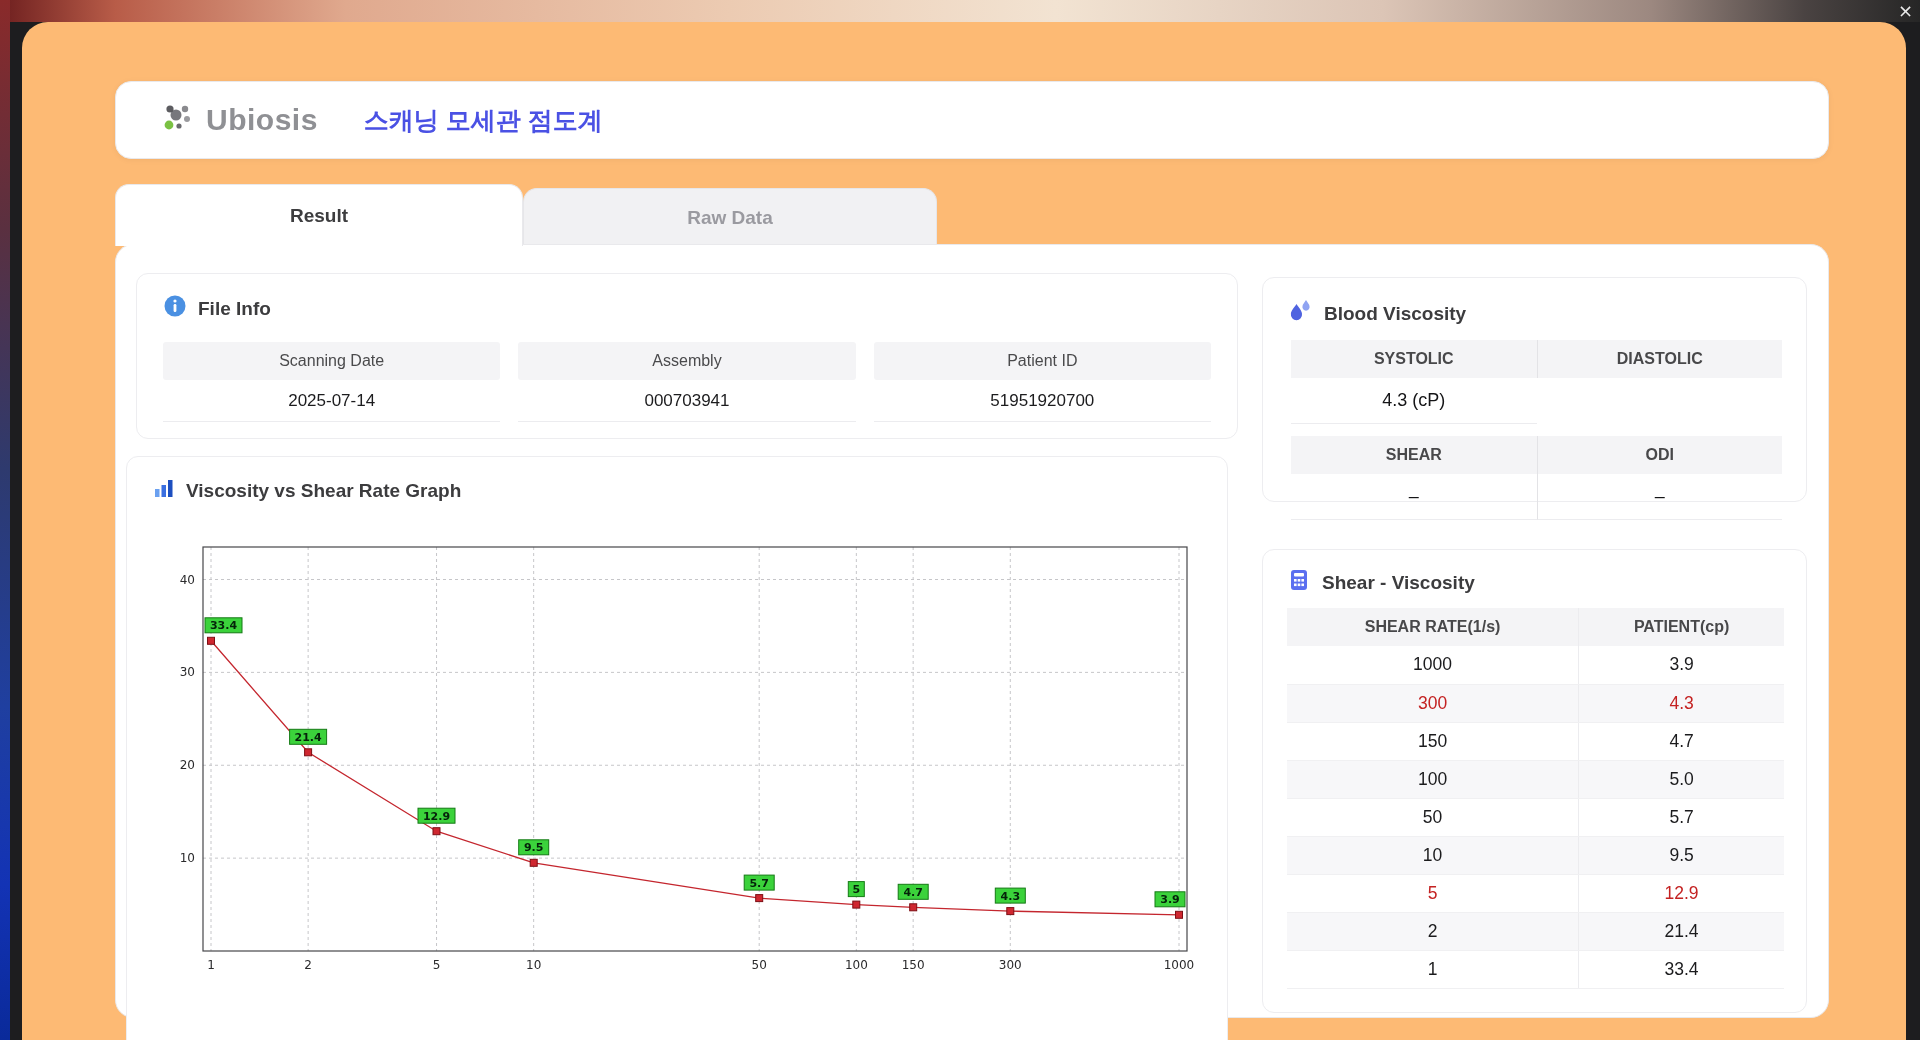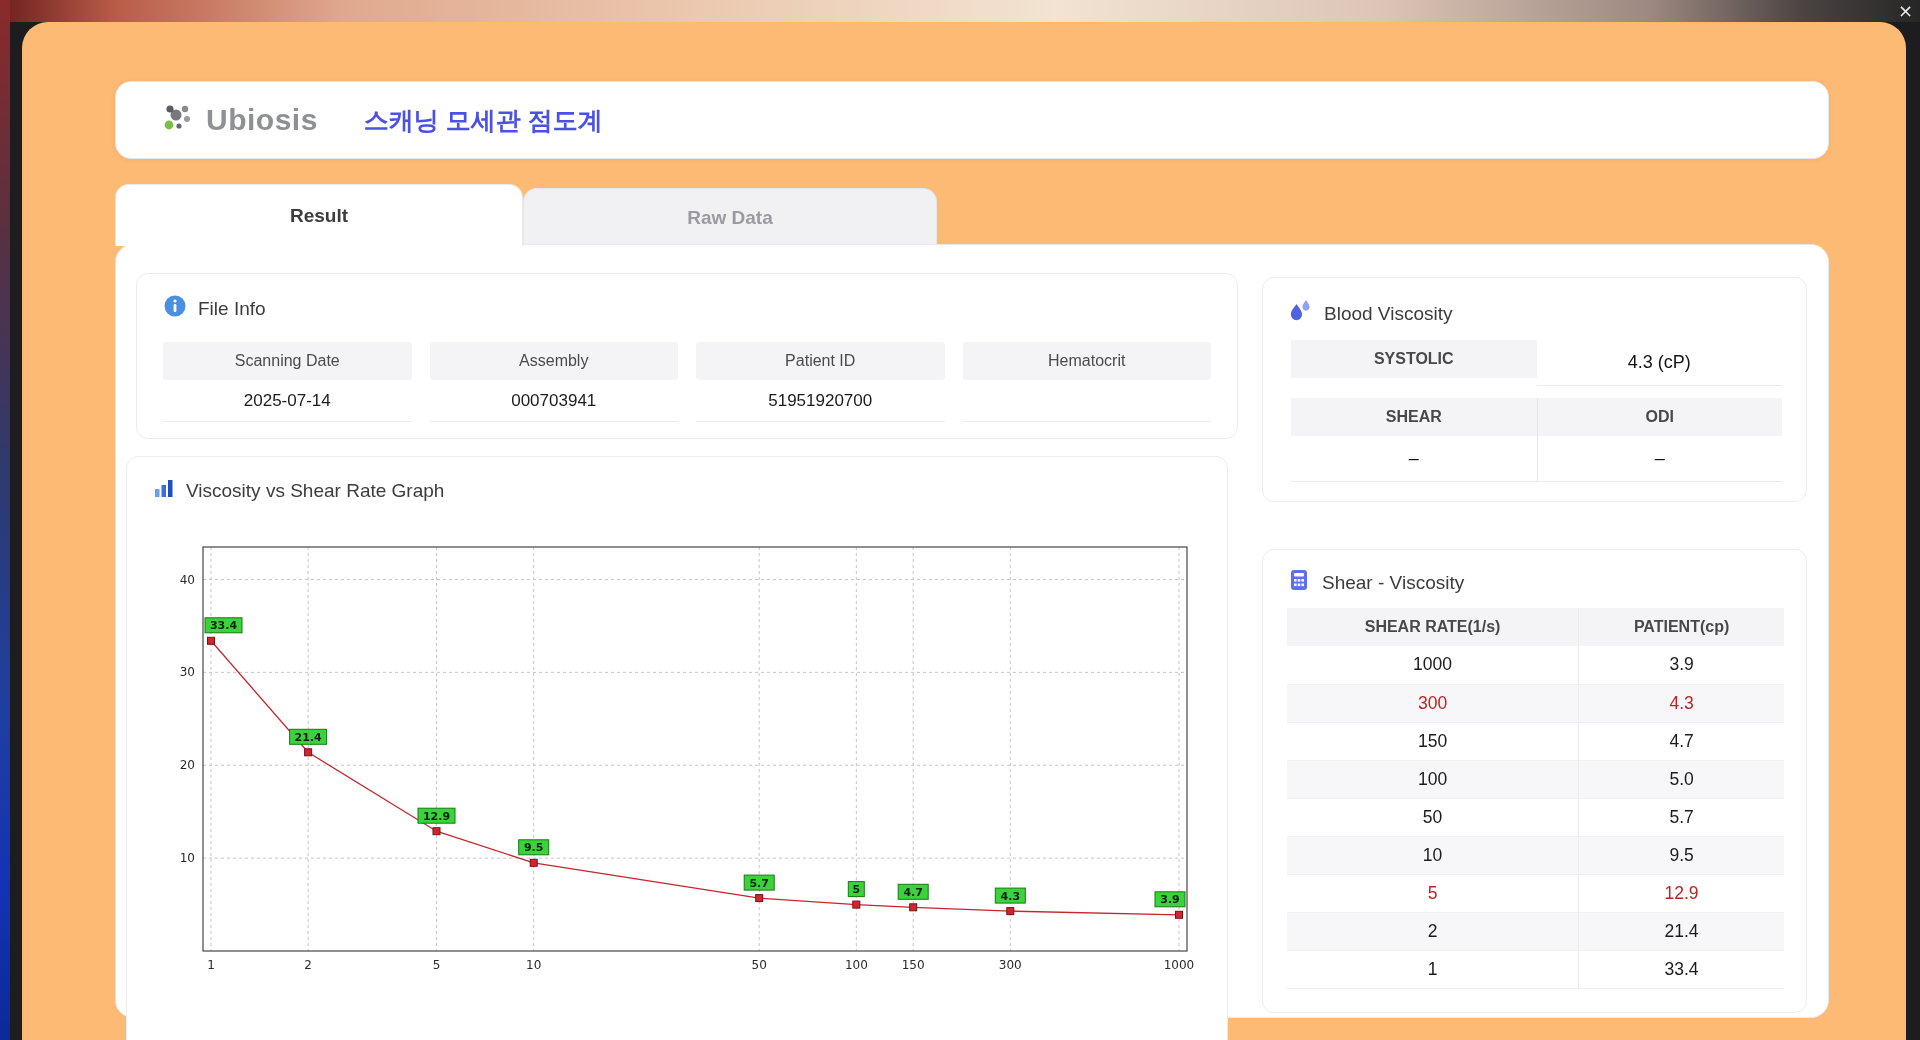--- a/index.html
+++ b/index.html
@@ -35,21 +35,21 @@
   .tab-raw { left:501px; top:166px; width:414px; height:58px; background:#f1f1f3;
     border:1px solid #e6e6e9; border-bottom:none; border-radius:14px 14px 0 0;
     color:#9a9aa0; font-size:19px; z-index:1; }
 
   
   .main-panel { position:absolute; left:93px; top:222px; width:1714px; height:774px;
     background:#fff; border:1px solid #e9e9ec; border-radius:18px; z-index:2; }
 
   .card { position:absolute; border:1px solid #ededf0; border-radius:12px; background:#fff; }
   .card-title { position:absolute; display:flex; align-items:center; gap:11px;
-    font-size:19px; font-weight:normal; color:#3c3c3e; }
+    font-size:19px; font-weight:bold; color:#3c3c3e; }
 
   
   .fileinfo-card { left:20px; top:28px; width:1102px; height:166px; }
   .fields { position:absolute; left:26px; right:26px; top:68px; display:flex; gap:18px; }
   .field { flex:1; }
   .field-label { height:38px; background:#f4f4f6; border-radius:3px; display:flex;
     align-items:center; justify-content:center; font-size:16px; color:#4a4a4c; font-weight:500; }
   .field-value { height:42px; display:flex; align-items:center; justify-content:center;
     font-size:17px; color:#1c1c1e; border-bottom:1px solid #ececef; }
 
@@ -133,24 +133,20 @@
           <div class="field-label">Scanning Date</div>
           <div class="field-value">2025-07-14</div>
         </div>
         <div class="field">
           <div class="field-label">Assembly</div>
           <div class="field-value">000703941</div>
         </div>
         <div class="field">
           <div class="field-label">Patient ID</div>
           <div class="field-value">51951920700</div>
-        </div>
-        <div class="field">
-          <div class="field-label">Hematocrit</div>
-          <div class="field-value"></div>
         </div>
       </div>
     </div>
 
     <div class="card graph-card">
       <div class="card-title" style="left:26px; top:20px;">
         <span>
           <svg width="22" height="22" viewBox="0 0 22 22">
             <rect x="2" y="12" width="4.5" height="8" fill="#6aa0f0"></rect>
             <rect x="8.5" y="8" width="4.5" height="12" fill="#3b6fe0"></rect>
@@ -223,20 +219,21 @@
         <span>
           <svg width="26" height="26" viewBox="0 0 26 26">
             <path d="M19 2 C20.5 4.5 22.5 6.5 22.5 8.2 A3.6 3.6 0 1 1 15.5 8.2 C15.5 6.5 17.5 4.5 19 2 Z" fill="#8fa3f2"></path>
             <path d="M9.5 6 C12 10 15 13 15 15.8 A5.6 5.6 0 1 1 3.9 15.8 C3.9 13 7 10 9.5 6 Z" fill="#4f63e0"></path>
           </svg>
         </span>
         <span>Blood Viscosity</span>
       </div>
       <div class="bv-grid">
         <div class="bv-head">SYSTOLIC</div>
+        <div class="bv-head bv-right">DIASTOLIC</div>
         <div class="bv-val">4.3 (cP)</div>
         <div class="bv-spacer"></div>
         <div class="bv-head">SHEAR</div>
         <div class="bv-head bv-right">ODI</div>
         <div class="bv-val">–</div>
         <div class="bv-val bv-right">–</div>
       </div>
     </div>
 
     <div class="card sv-card">

